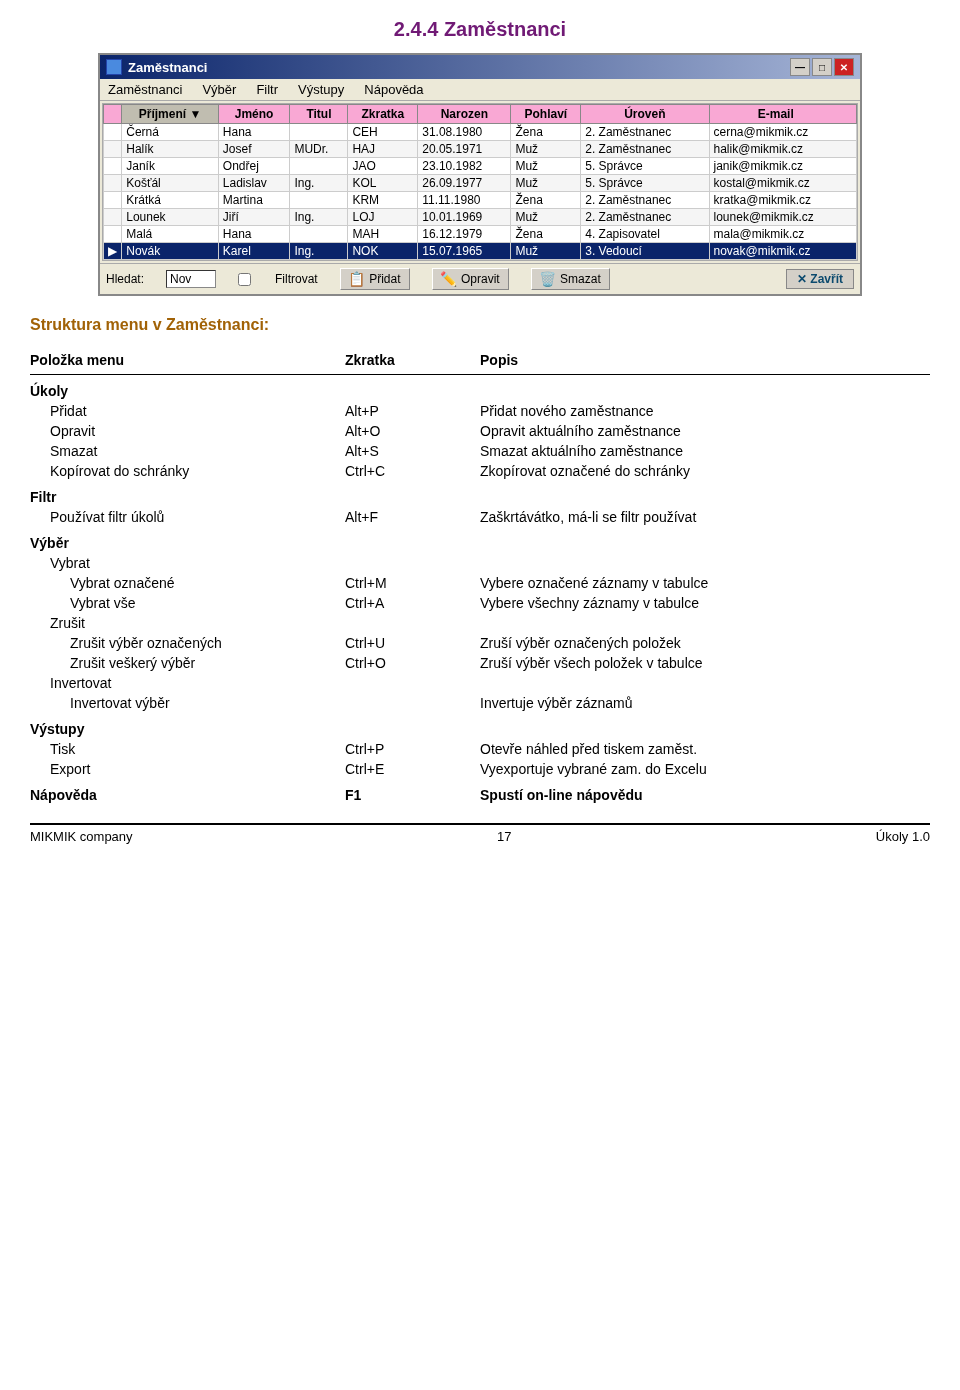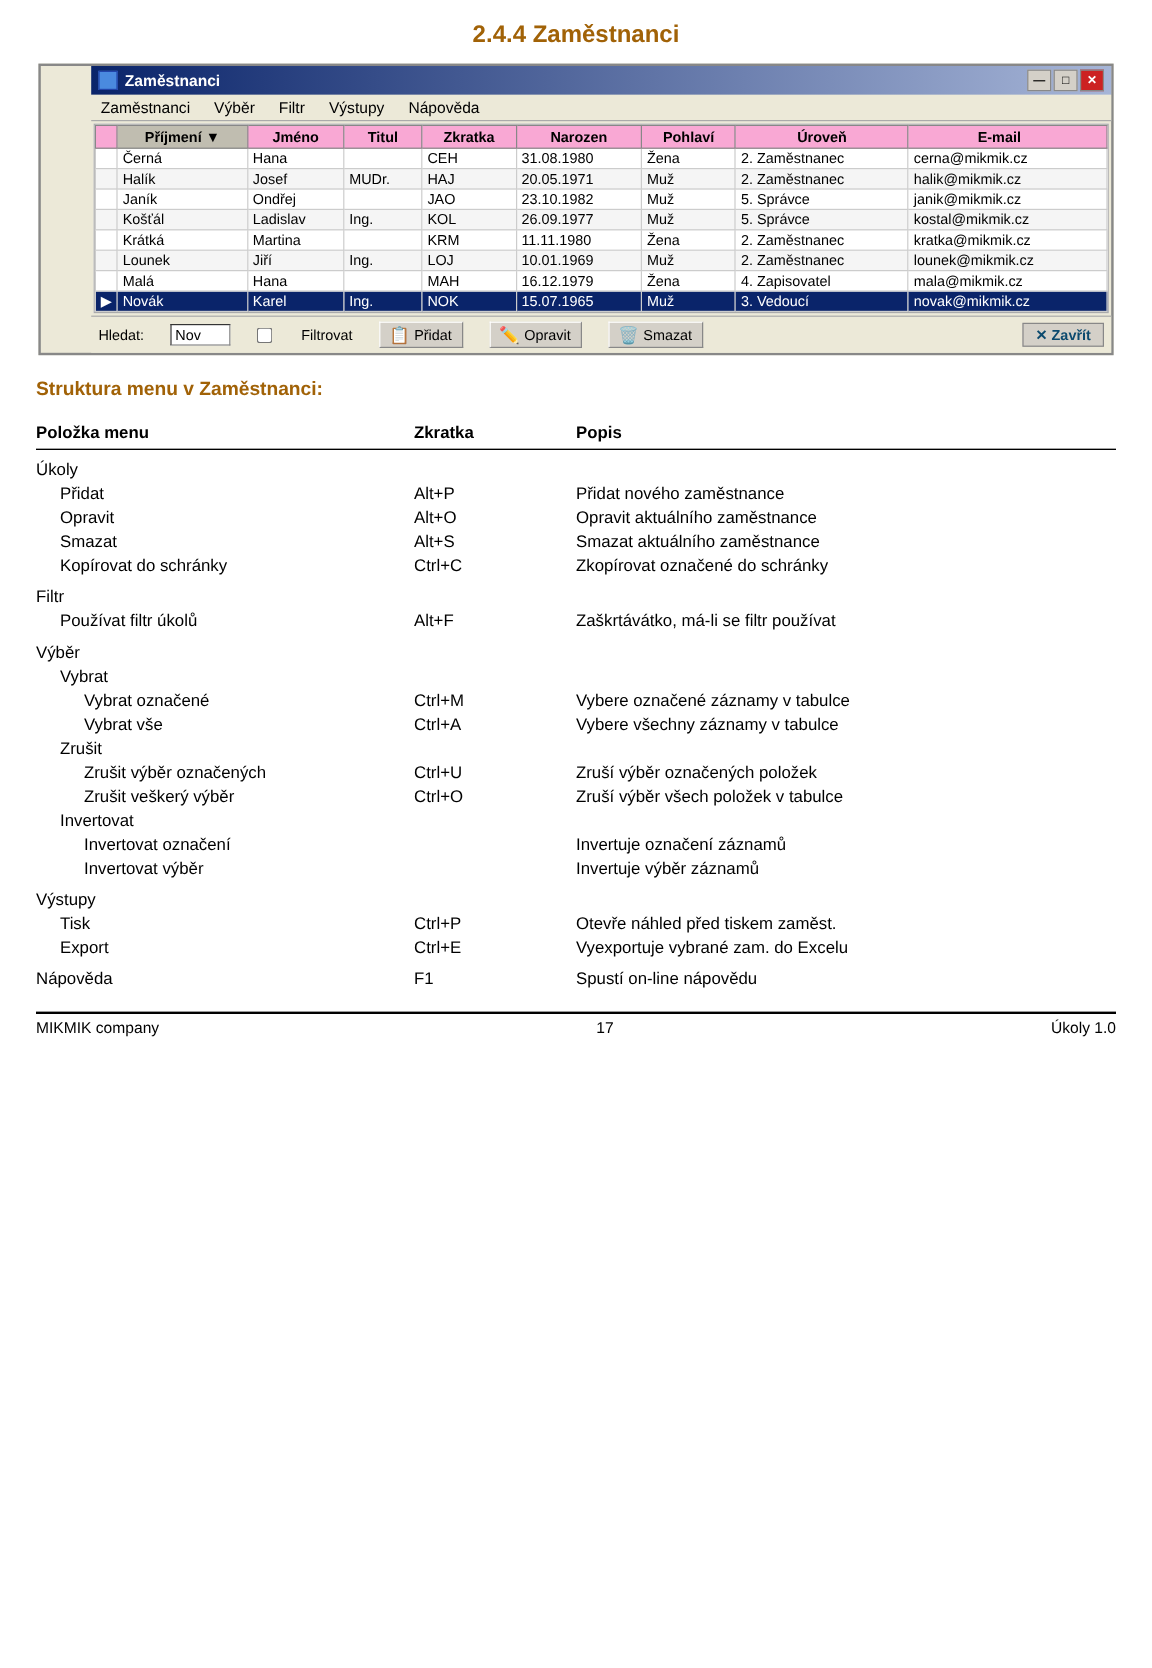--- a/index.html
+++ b/index.html
@@ -9,31 +9,30 @@
       background: #ffffff;
       color: #000000;
       width: 960px;
     }
 
     
     .page-heading {
       text-align: center;
       font-size: 20px;
       font-weight: bold;
-      color: #a16207;
+      color: #701a75;
       padding: 18px 0 12px 0;
     }
 
     
     .window {
       margin: 0 auto;
-      width: 896px;
+      width: 764px;
       border: 2px solid #888;
       background: #ece9d8;
-      padding-left: 42px;
     }
 
     .window-titlebar {
       background: linear-gradient(to right, #0a246a, #a6b5d7);
       color: white;
       padding: 3px 6px;
       display: flex;
       align-items: center;
       justify-content: space-between;
       font-size: 13px;
@@ -201,21 +200,21 @@
       text-align: left;
       padding: 2px 8px 6px 0;
       font-weight: bold;
       border-bottom: 1px solid #000;
     }
     .menu-table td {
       padding: 2px 8px 2px 0;
       vertical-align: top;
     }
     .menu-table tr.section-row td {
-      font-weight: normal;
+      font-weight: bold;
       padding-top: 8px;
     }
     .menu-table tr.sub-row td:first-child {
       padding-left: 20px;
     }
     .menu-table tr.subsub-row td:first-child {
       padding-left: 40px;
     }
 
     
@@ -470,25 +469,20 @@
           <td>Zrušit veškerý výběr</td>
           <td>Ctrl+O</td>
           <td>Zruší výběr všech položek v tabulce</td>
         </tr>
         <tr class="sub-row">
           <td>Invertovat</td>
           <td></td>
           <td></td>
         </tr>
         <tr class="subsub-row">
-          <td>Invertovat označení</td>
-          <td></td>
-          <td>Invertuje označení záznamů</td>
-        </tr>
-        <tr class="subsub-row">
           <td>Invertovat výběr</td>
           <td></td>
           <td>Invertuje výběr záznamů</td>
         </tr>
         <tr class="section-row">
           <td>Výstupy</td>
           <td></td>
           <td></td>
         </tr>
         <tr class="sub-row">

